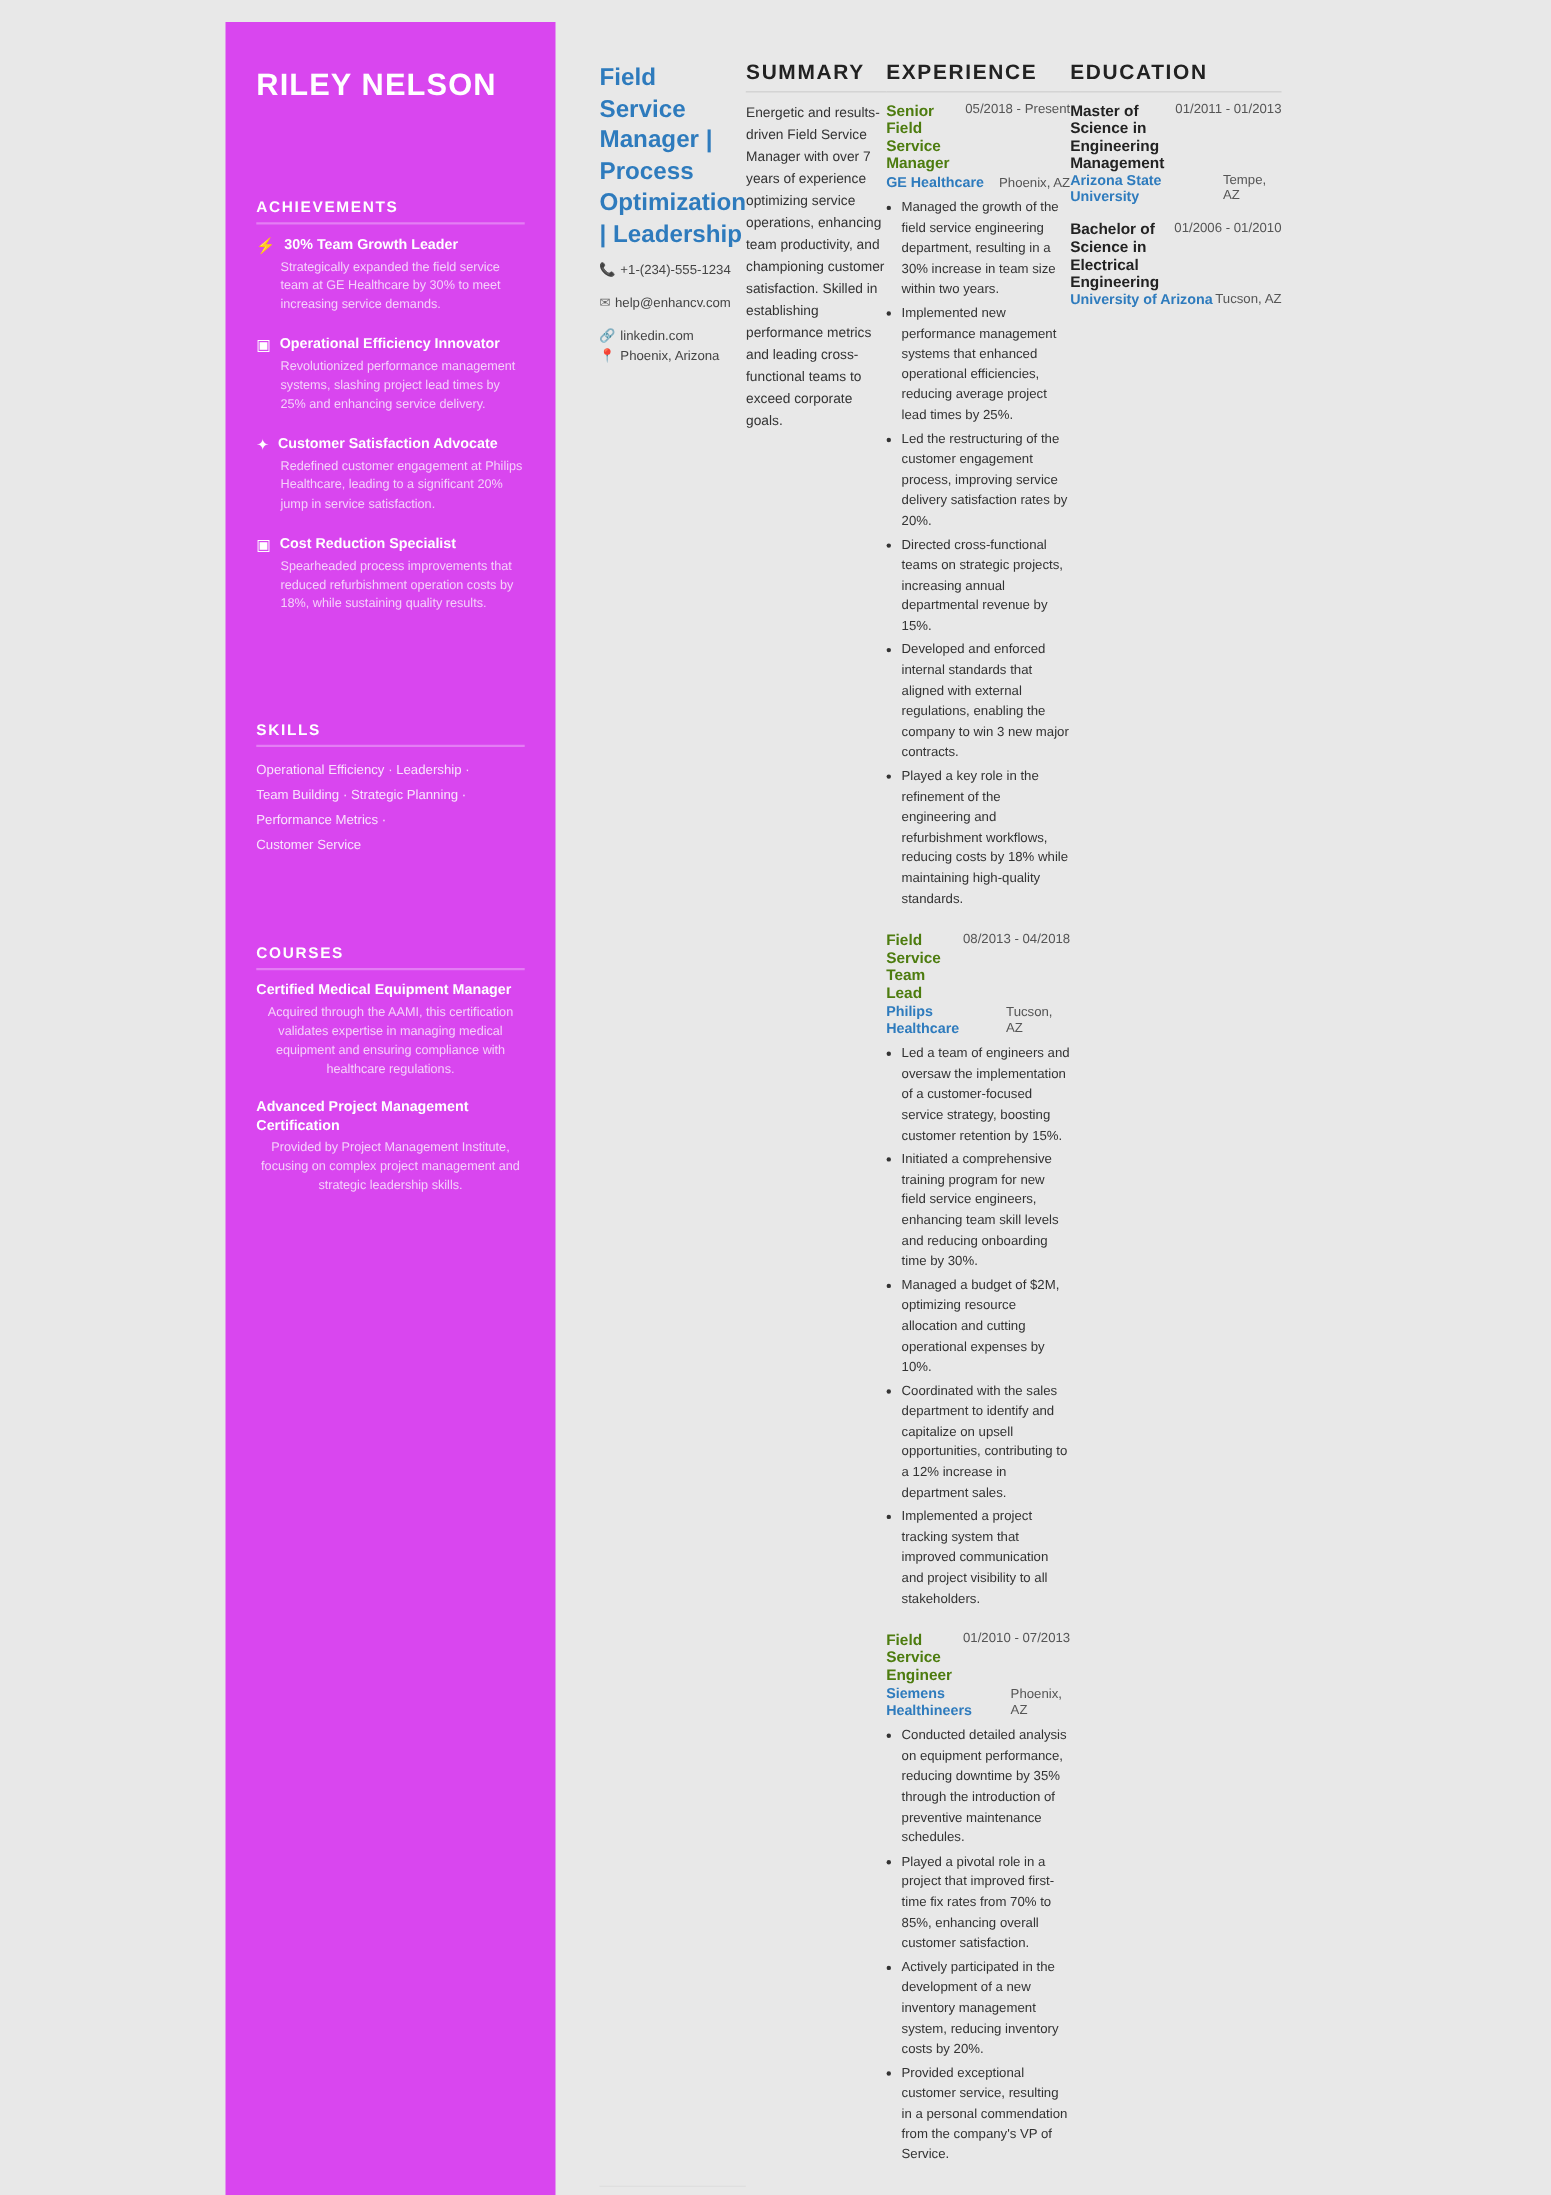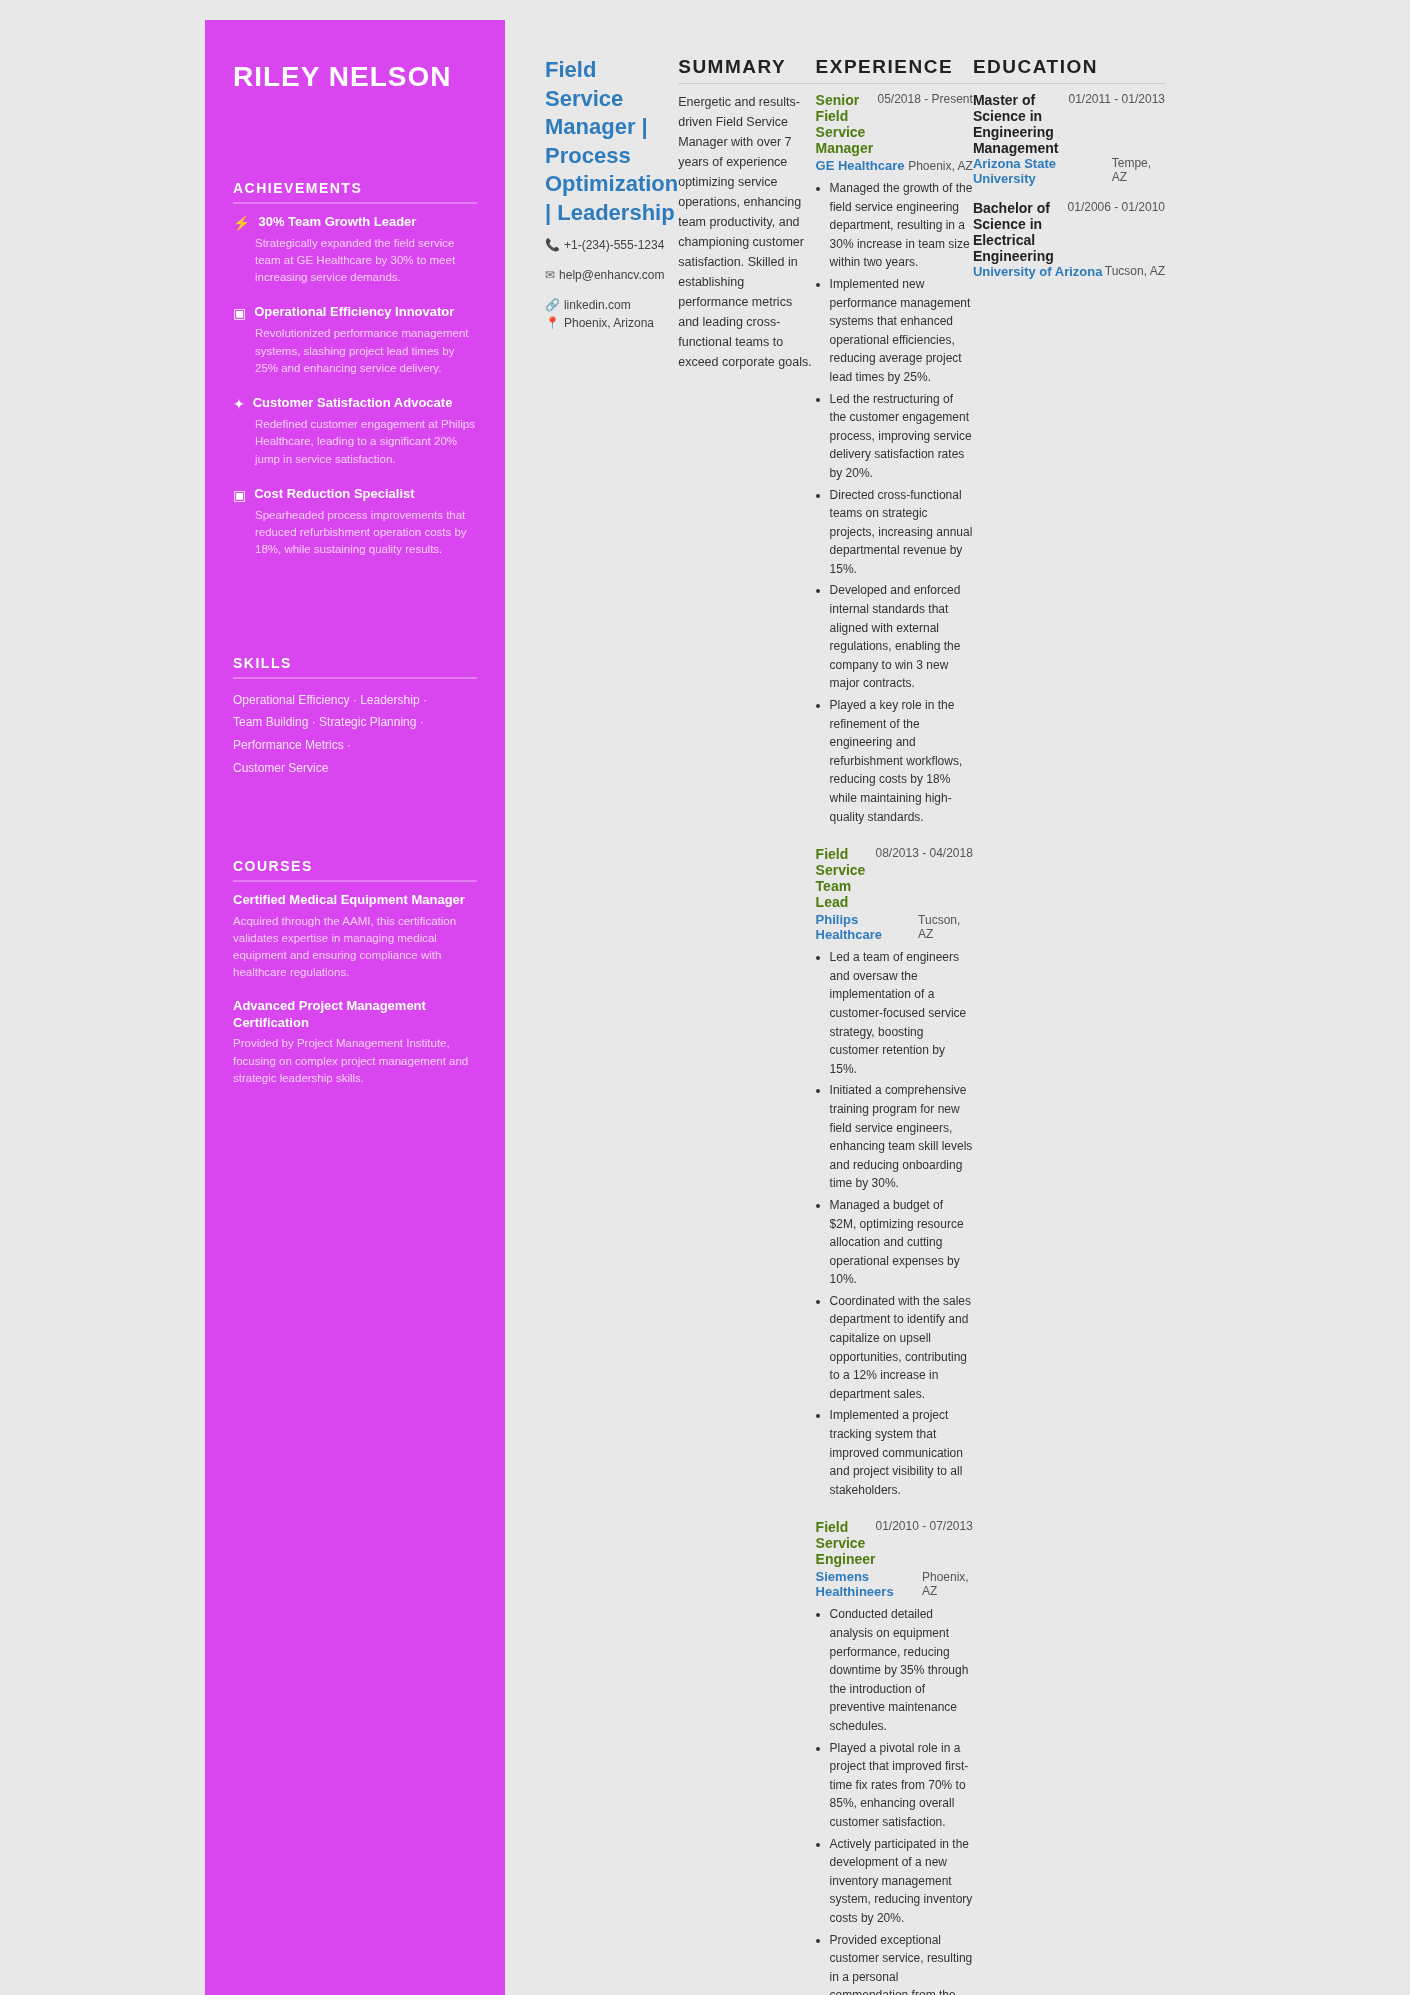--- a/index.html
+++ b/index.html
@@ -86,20 +86,21 @@
       font-size: 13px;
       font-weight: 700;
       color: white;
       line-height: 1.3;
       margin-bottom: 4px;
     }
     .course-desc {
       font-size: 11.5px;
       color: rgba(255,255,255,0.75);
       line-height: 1.5;
+      text-align: center;
     }
     
     .main {
       flex: 1;
       padding: 36px 40px 40px 40px;
       display: flex;
       flex-direction: row;
     }
     
     .main-header {
@@ -171,20 +172,21 @@
     }
     .exp-role {
       font-size: 14px;
       font-weight: 700;
       color: #4d7c0f;
     }
     .exp-dates {
       font-size: 12px;
       color: #555;
       white-space: nowrap;
+      margin-left: 10px;
     }
     .exp-sub {
       display: flex;
       justify-content: space-between;
       align-items: center;
       margin-bottom: 6px;
     }
     .exp-company {
       font-size: 13px;
       font-weight: 600;

